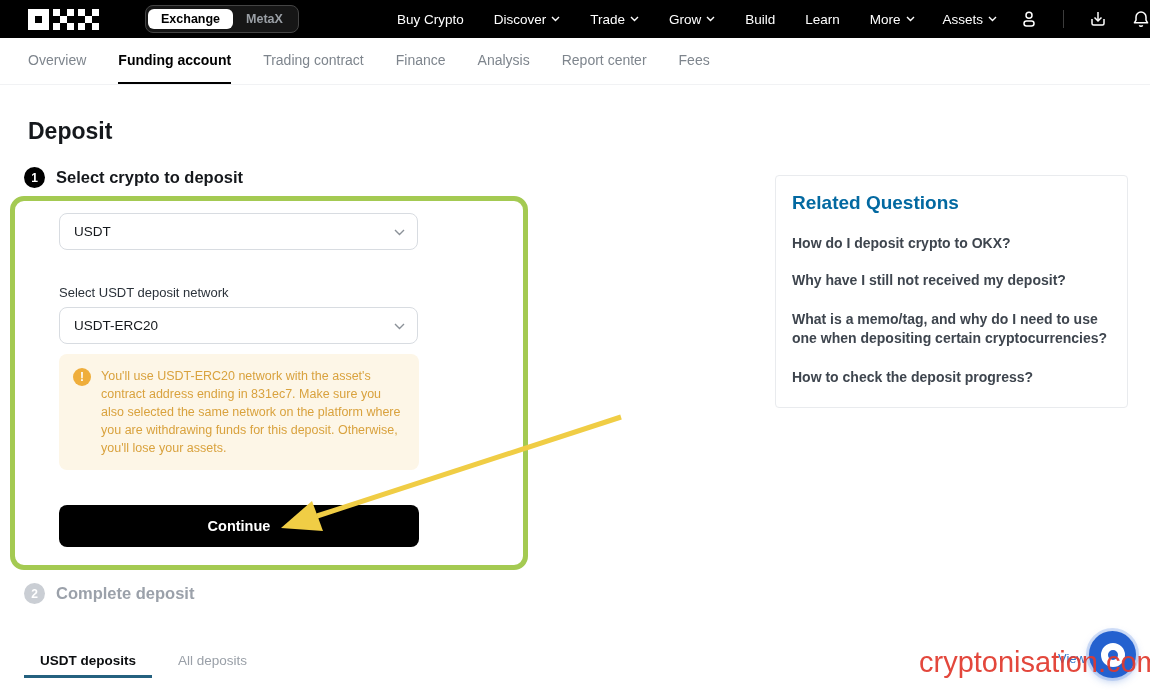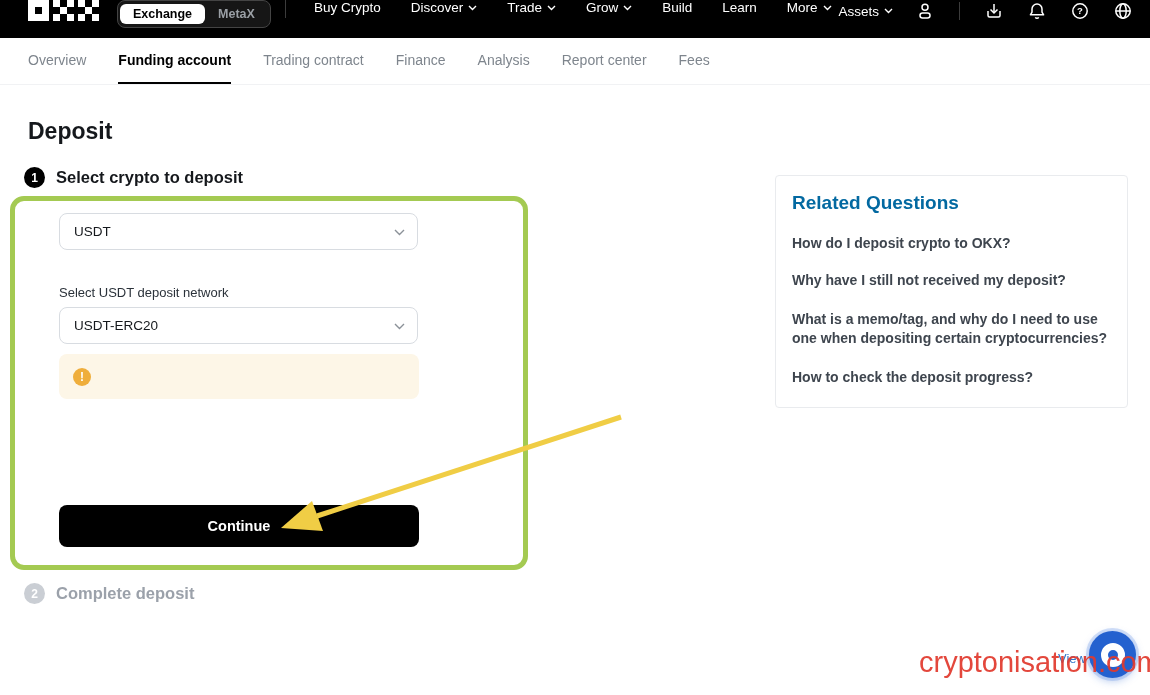--- a/index.html
+++ b/index.html
@@ -2,21 +2,21 @@
 <html><head>
 <meta charset="utf-8">
 <style>
   * { margin:0; padding:0; box-sizing:border-box; }
   html,body { width:1150px; height:695px; overflow:hidden; background:#fff;
     font-family:"Liberation Sans", sans-serif; }
   #stage { position:relative; width:1150px; height:695px; background:#fff; }
 
   
   .header { position:absolute; top:0; left:0; width:1150px; height:38px;
-    background:#000; display:flex; align-items:flex-start; padding:0 16px; color:#fff; }
+    background:#000; display:flex; align-items:center; padding:0 16px; color:#fff;gap:28px; }
   .logo { display:flex; align-items:center; gap:4px; margin:0 18px 0 12px; cursor:pointer; }
   .lg { width:21px; height:21px; }
   .lg-o { border:7px solid #fff; background:transparent; }
   .lg-grid { display:grid; grid-template-columns:repeat(3,7px); grid-template-rows:repeat(3,7px); }
   .lg-grid .c { background:#fff; } .lg-grid .e { background:transparent; }
 
   .toggle { display:flex; align-items:center; background:#161616; border:1px solid #444;
     border-radius:8px; padding:2px; height:28px; }
   .toggle .seg { font-size:12.5px; padding:3px 13px; border-radius:6px; cursor:pointer; }
   .seg.active { background:#fff; color:#000; font-weight:700; }
@@ -266,38 +266,43 @@
       <span>USDT-ERC20</span>
       <span class="chev">
           <svg width="11" height="7" viewBox="0 0 11 7">
             <polyline points="1,1 5.5,5.5 10,1" fill="none" stroke="#8b9198" stroke-width="1.4"></polyline>
           </svg>
         </span>
     </div>
 
     <div class="warn">
       <div class="warn-icon">!</div>
+      <div class="warn-text">You'll use USDT-ERC20 network with the asset's contract address ending in 831ec7. Make sure you also selected the same network on the platform where you are withdrawing funds for this deposit. Otherwise, you'll lose your assets.</div>
     </div>
 
     <button class="continue-btn">Continue</button>
   </div>
 
   <div class="rq-card">
     <div class="rq-title">Related Questions</div>
     <div class="rq-item">How do I deposit crypto to OKX?</div>
     <div class="rq-item">Why have I still not received my deposit?</div>
     <div class="rq-item two-line">What is a memo/tag, and why do I need to use one when depositing certain cryptocurrencies?</div>
     <div class="rq-item">How to check the deposit progress?</div>
   </div>
 
   <div class="step-row step2">
     <div class="step-circle">2</div>
     <div class="step-title">Complete deposit</div>
   </div>
 
+  <div class="tabs">
+    <div class="tab active">USDT deposits</div>
+    <div class="tab inactive">All deposits</div>
+  </div>
 
   <div class="view-link">View history</div>
 
   <svg class="arrow-overlay" viewBox="0 0 1150 695">
     <line x1="621" y1="417" x2="317" y2="516" stroke="#f0cd45" stroke-width="5"></line>
     <polygon points="281,528 312,501 323,531" fill="#f0cd45"></polygon>
   </svg>
 
   <div class="chat-btn">
     <div class="chat-ring"></div>

